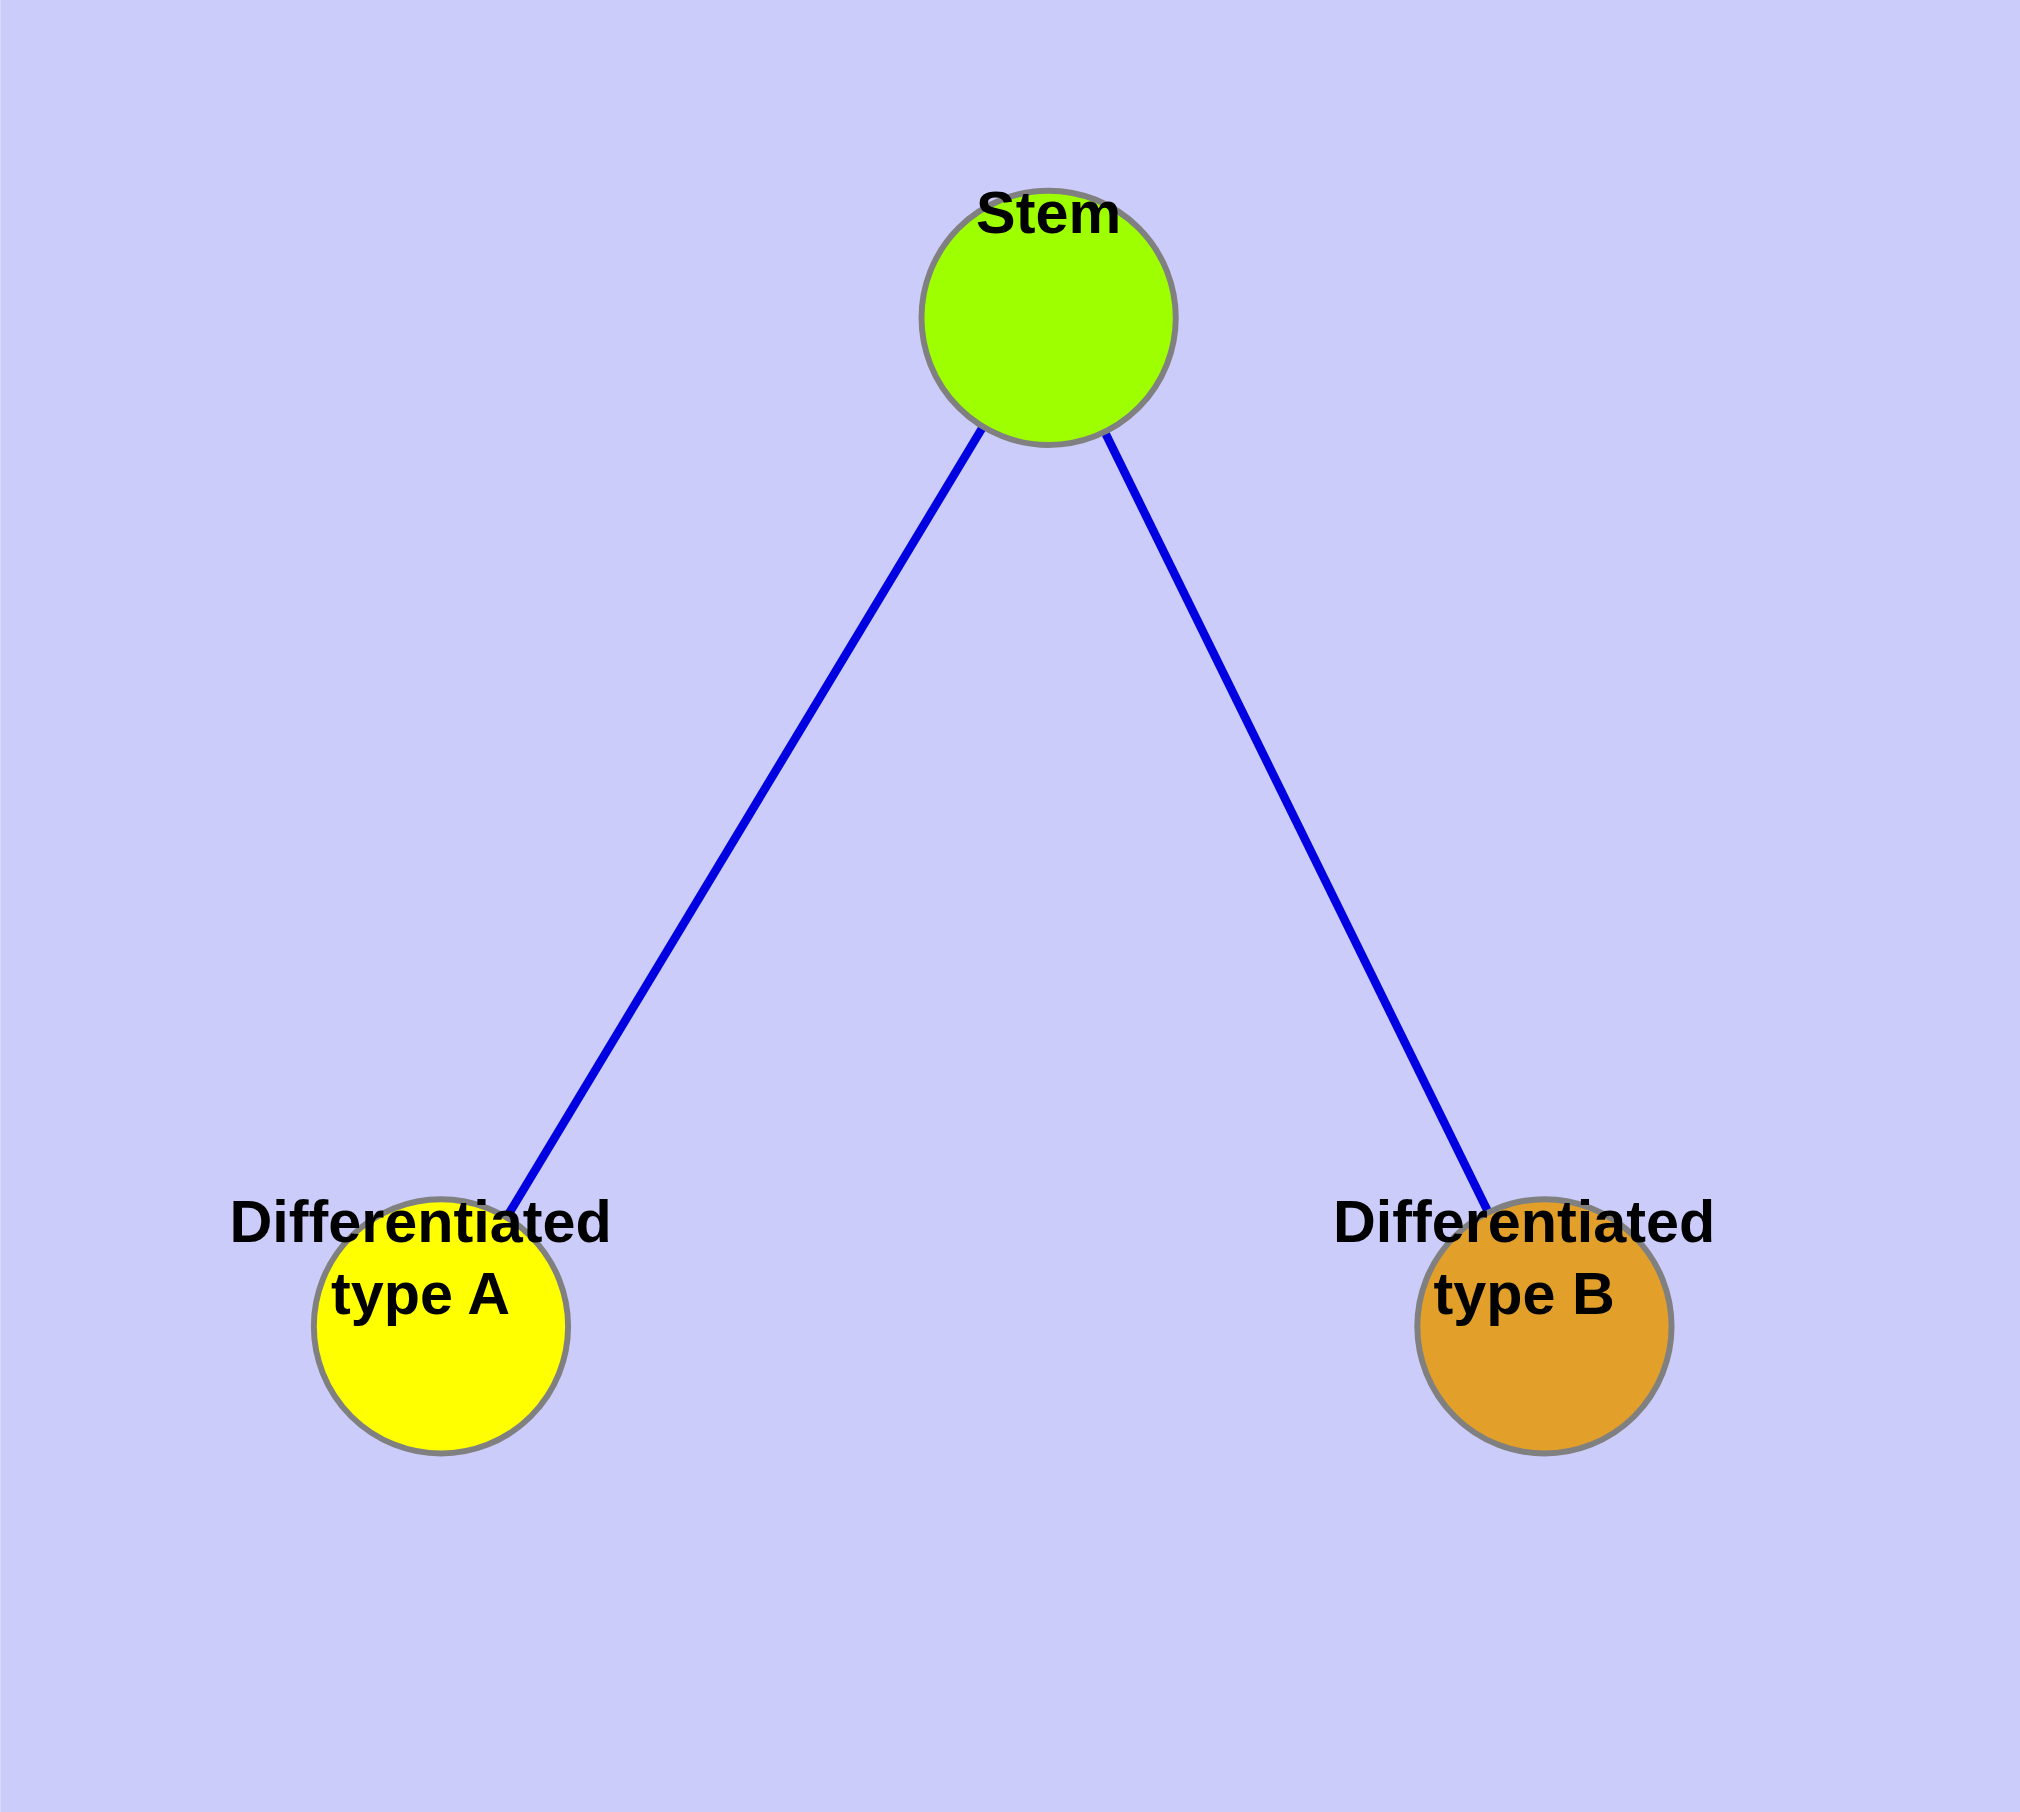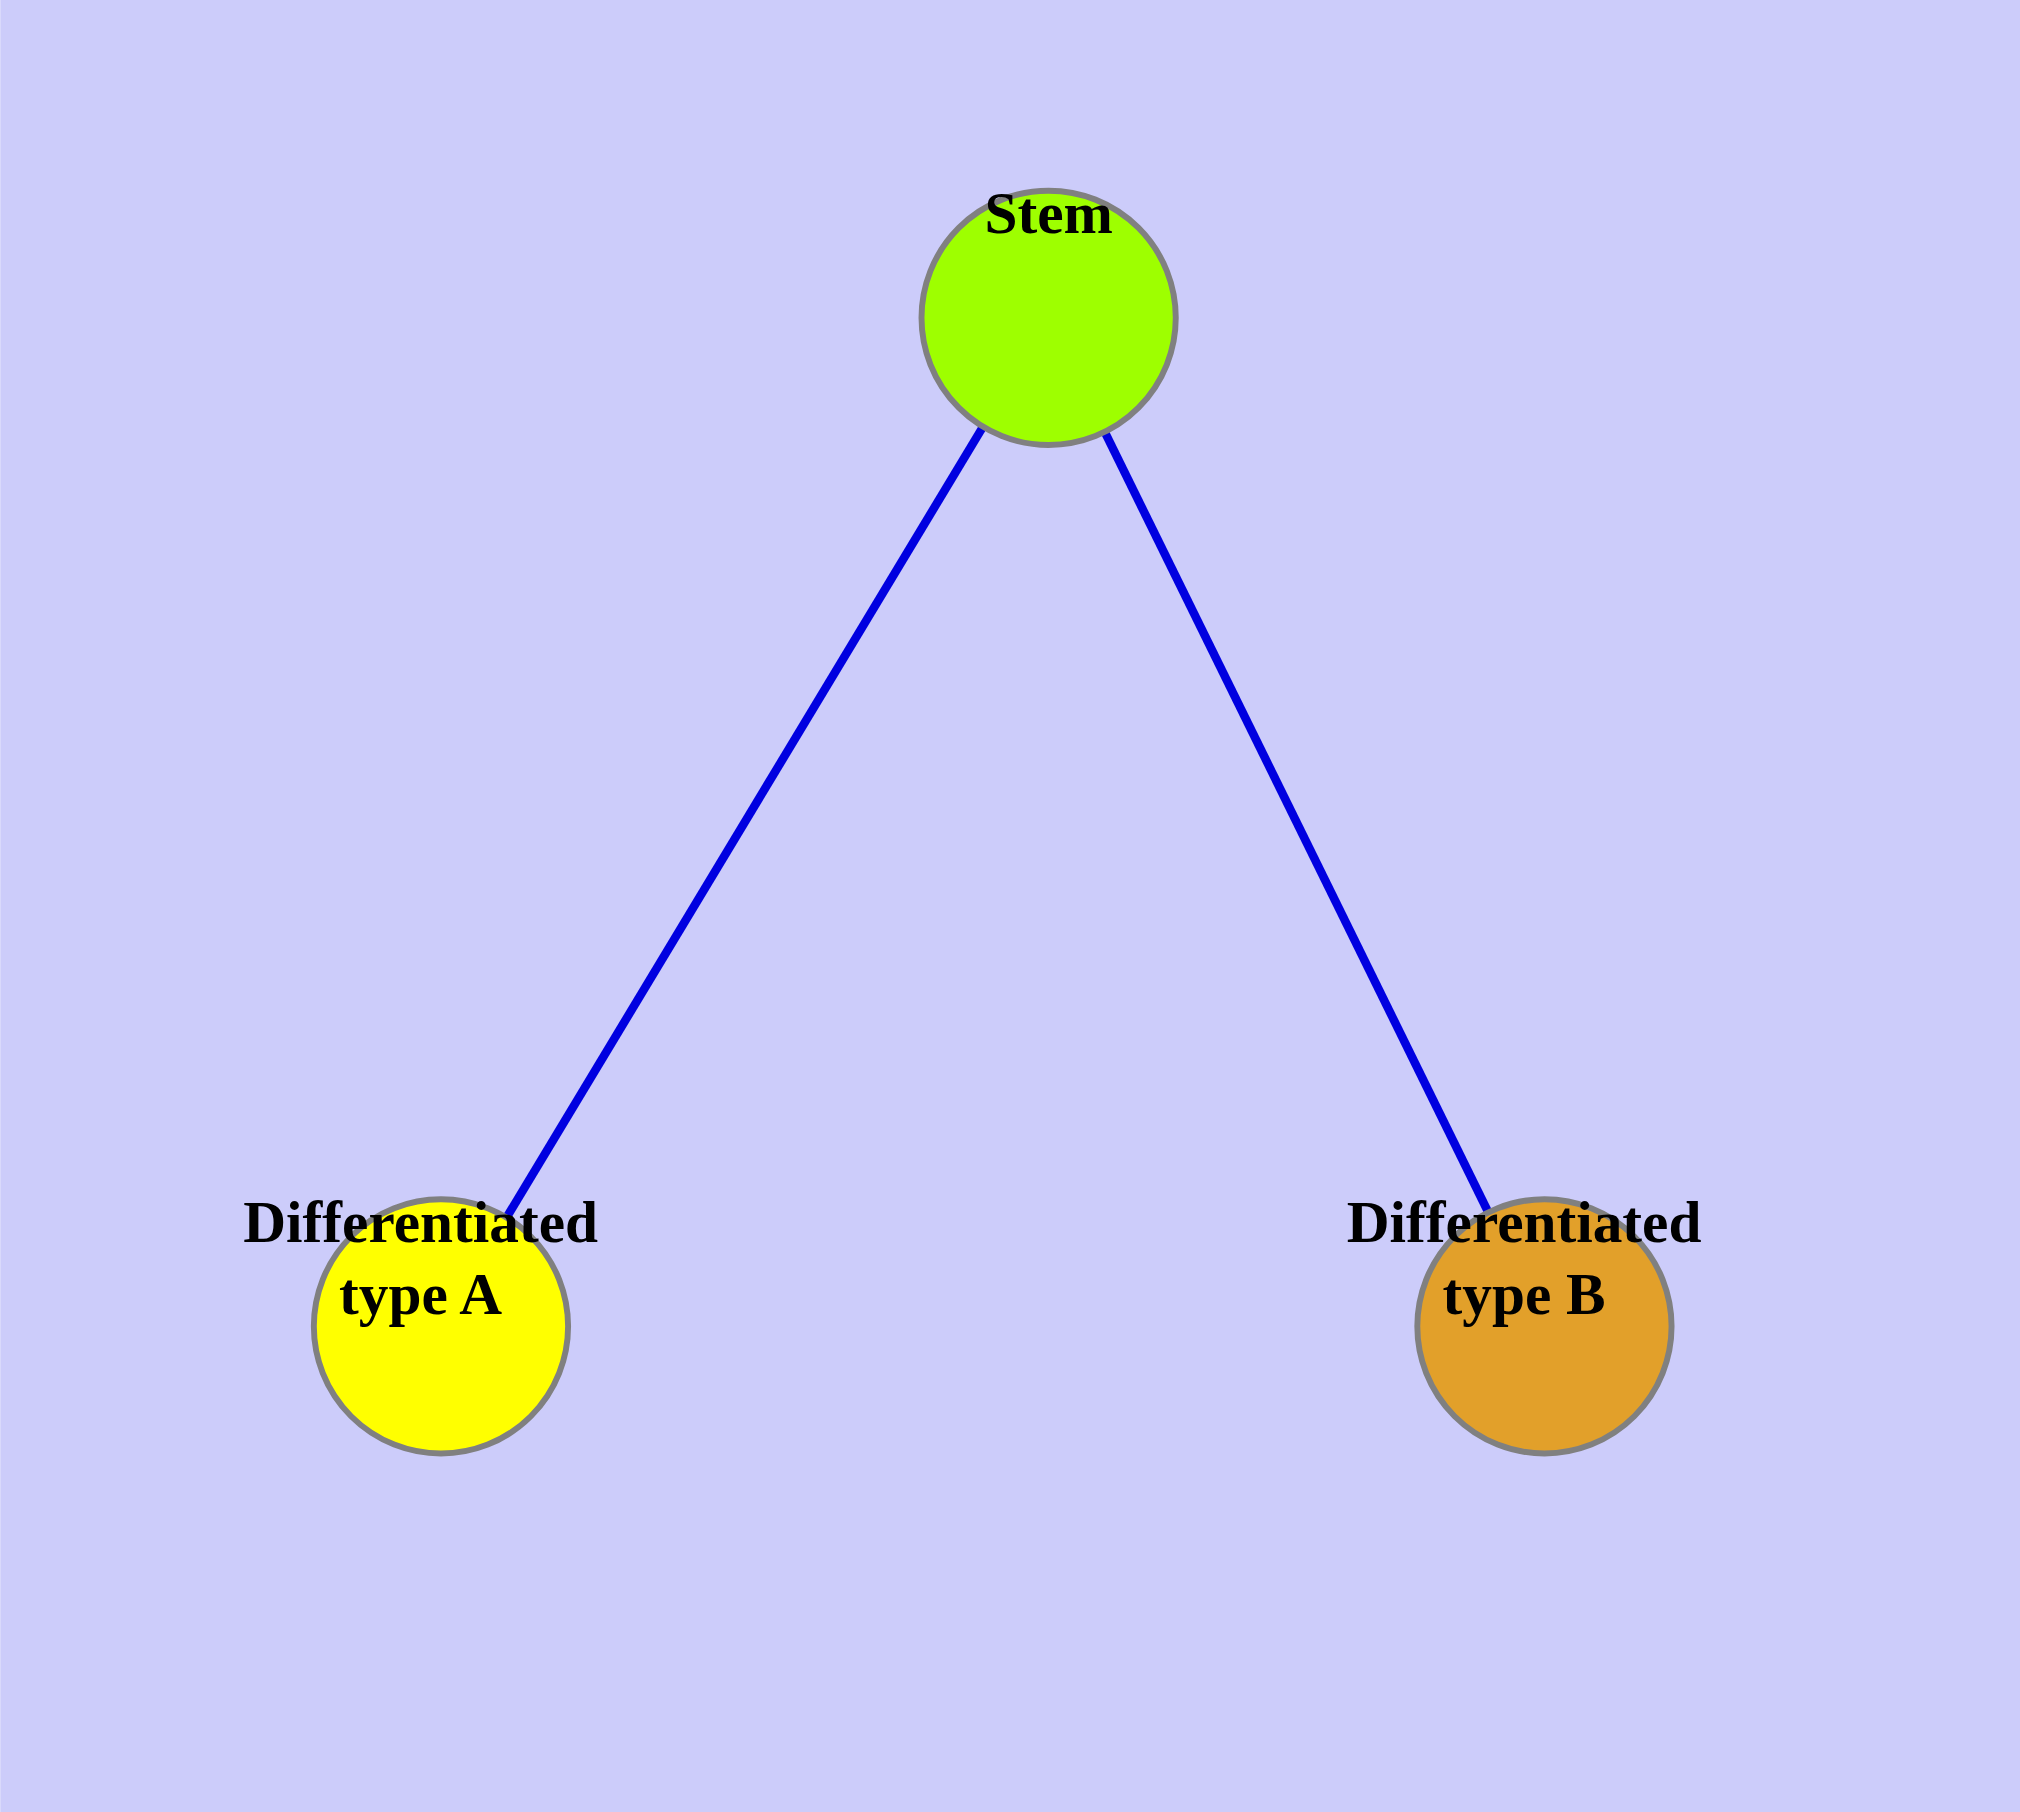--- a/index.html
+++ b/index.html
@@ -6,21 +6,21 @@
   html, body {
     margin: 0;
     padding: 0;
     background: #ffffff;
   }
   #stage {
     position: relative;
     width: 2021px;
     height: 1812px;
     overflow: hidden;
-    font-family: Liberation Serif, serif;
+    font-family: Liberation Sans, sans-serif;
   }
   #graph-canvas {
     position: absolute;
     inset: 0;
     width: 2021px;
     height: 1812px;
     display: block;
   }
   .node-label {
     font-weight: bold;

